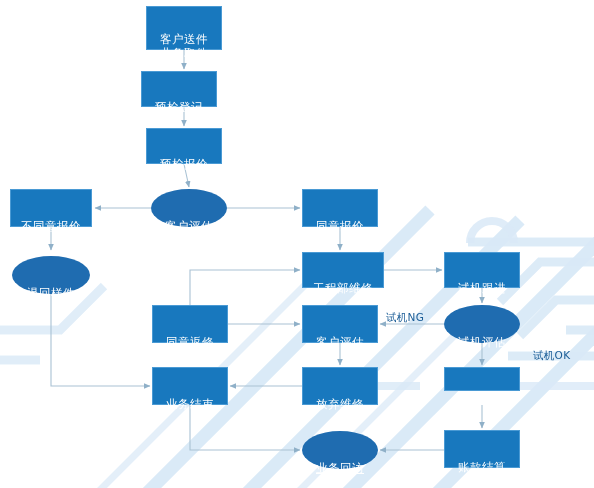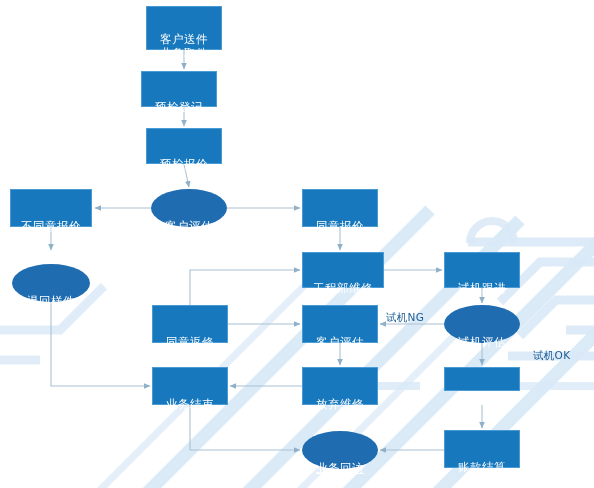--- a/index.html
+++ b/index.html
@@ -178,21 +178,21 @@
       <div class="node ellipse" style="left: 151px; top: 189px; width: 76px; height: 38px;">
         <div class="lbl">
           <span>客户评估</span>
         </div>
       </div>
       <div class="node rect" style="left: 10px; top: 189px; width: 82px; height: 38px;">
         <div class="lbl">
           <span>不同意报价</span>
         </div>
       </div>
-      <div class="node ellipse" style="left: 12px; top: 264px; width: 78px; height: 38px;">
+      <div class="node ellipse" style="left: 12px; top: 256px; width: 78px; height: 38px;">
         <div class="lbl">
           <span>退回样件</span>
         </div>
       </div>
       <div class="node rect" style="left: 302px; top: 189px; width: 76px; height: 38px;">
         <div class="lbl">
           <span>同意报价</span>
         </div>
       </div>
       <div class="node rect" style="left: 302px; top: 252px; width: 82px; height: 36px;">

